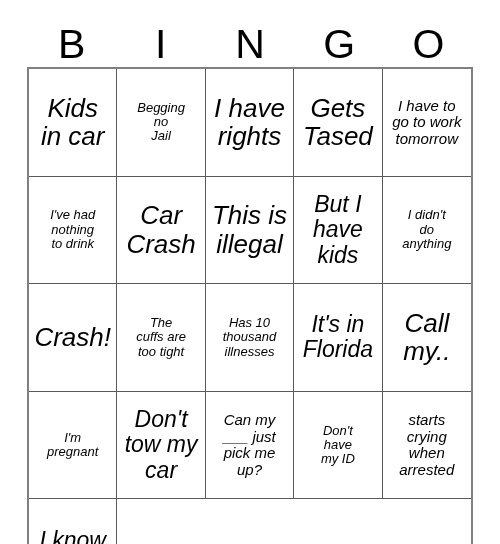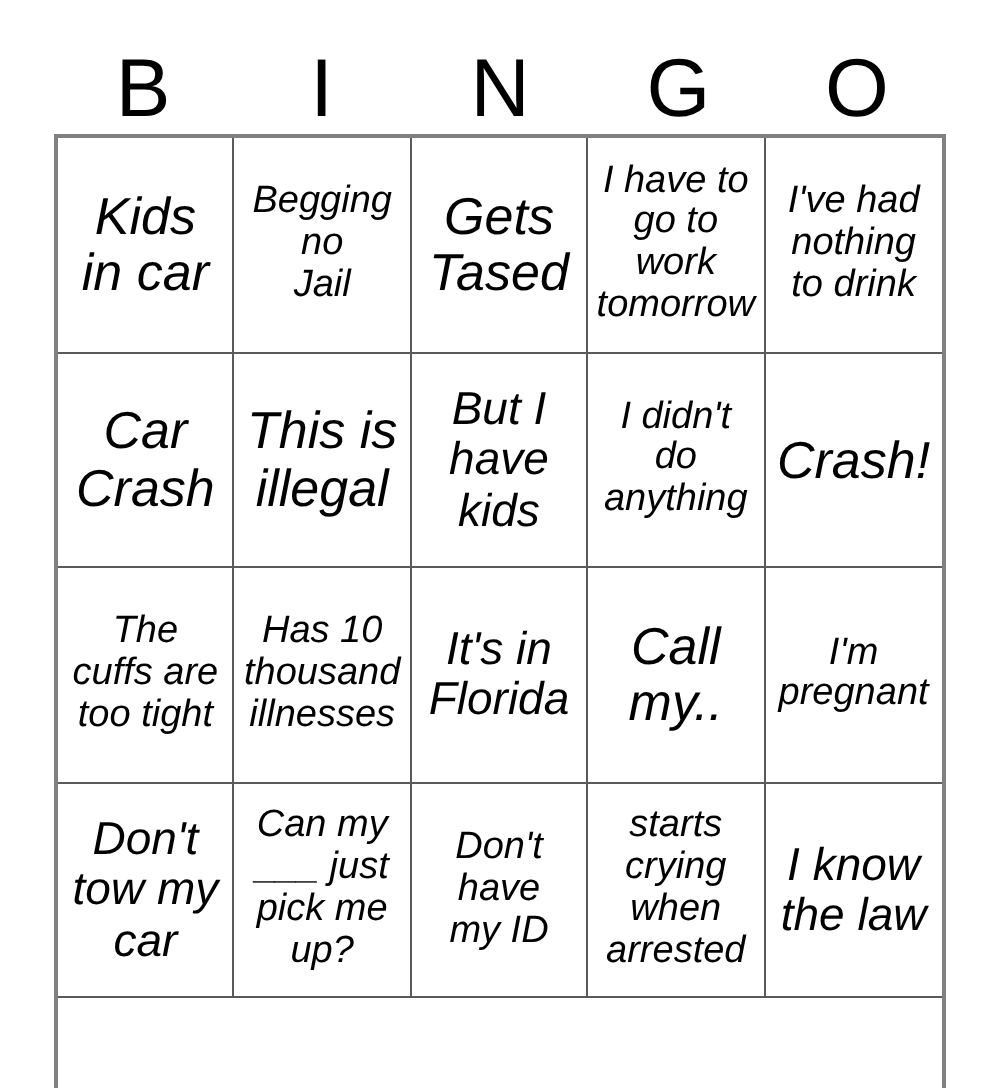--- a/index.html
+++ b/index.html
@@ -80,22 +80,22 @@
     width: 100%;
     line-height: 1.1;
     font-family: "Liberation Sans", sans-serif;
     word-wrap: break-word;
     white-space: pre-line;
   }
 
   
   .s-xl  { font-size: 26px; }
   .s-lg  { font-size: 23px; }
-  .s-md  { font-size: 19px; }
-  .s-sm  { font-size: 19px; }
+  .s-md  { font-size: 13px; }
+  .s-sm  { font-size: 15px; }
 
   .bold-condensed {
     font-family: "DejaVu Sans", sans-serif;
     font-weight: 700;
     font-size: 17px;
     letter-spacing: -0.4px;
     line-height: 1.2;
     transform: scaleX(0.94);
   }
 </style>
@@ -116,20 +116,24 @@
       <div class="cell">
         <span class="cell-text s-xl">Kids
 in car</span>
       </div>
       <div class="cell">
         <span class="cell-text s-md">Begging
 no
 Jail</span>
       </div>
       <div class="cell">
+        <span class="cell-text s-xl">I have
+rights</span>
+      </div>
+      <div class="cell">
         <span class="cell-text s-xl">Gets
 Tased</span>
       </div>
       <div class="cell">
         <span class="cell-text s-sm">I have to
 go to work
 tomorrow</span>
       </div>
       <div class="cell">
         <span class="cell-text s-md">I've had

